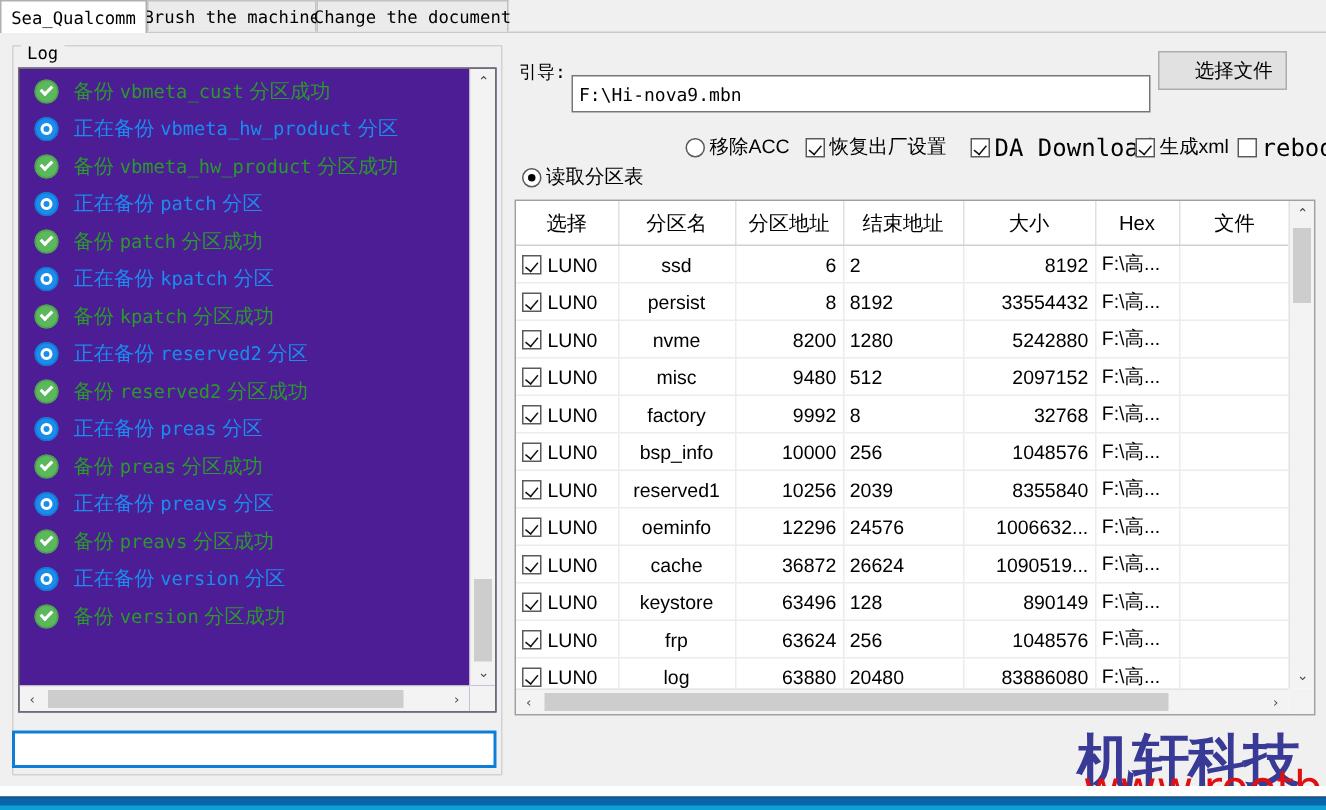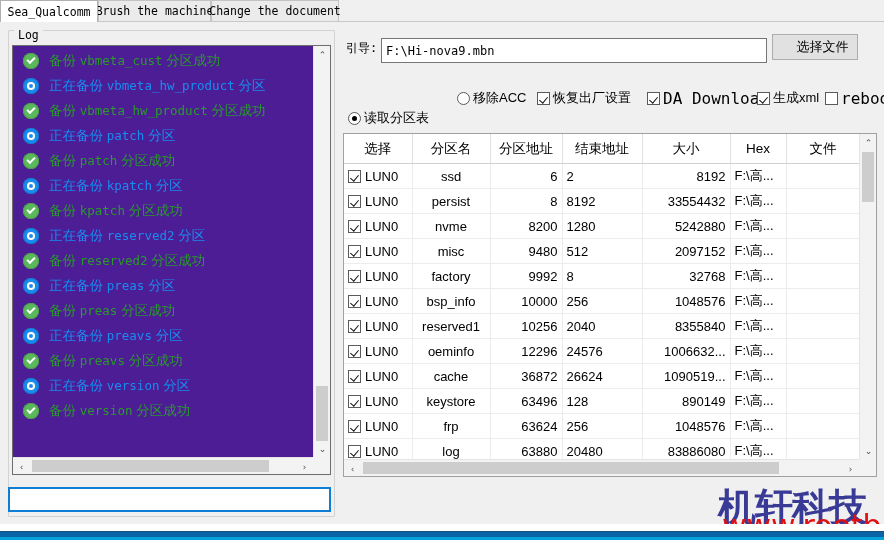--- a/index.html
+++ b/index.html
@@ -158,21 +158,21 @@
 
   .fileRow {
     position: absolute; left: 0; top: 8px; width: 536px; height: 28px;
   }
   .fileLabel {
     position: absolute; left: 4px; top: 6px;
     font-family: "DejaVu Sans Mono", monospace;
     font-size: 12px; color: #000;
   }
   .fileInput {
-    position: absolute; left: 39px; top: 4px; width: 386px; height: 25px;
+    position: absolute; left: 39px; top: 16px; width: 386px; height: 25px;
     border: 1px solid #767676;
     background: #ffffff;
     box-sizing: border-box;
     font-family: "DejaVu Sans Mono", monospace;
     font-size: 12px;
     color: #000;
     padding: 0 4px;
     line-height: 23px;
     outline: none;
   }
@@ -552,21 +552,21 @@
                 <td class="c-addr">10000</td>
                 <td class="c-end">256</td>
                 <td class="c-size">1048576</td>
                 <td class="c-hex">F:\高...</td>
                 <td class="c-file"></td>
               </tr>
               <tr>
                 <td class="c-sel"><span class="cellCheck on"></span><span>LUN0</span></td>
                 <td class="c-name">reserved1</td>
                 <td class="c-addr">10256</td>
-                <td class="c-end">2040</td>
+                <td class="c-end">2039</td>
                 <td class="c-size">8355840</td>
                 <td class="c-hex">F:\高...</td>
                 <td class="c-file"></td>
               </tr>
               <tr>
                 <td class="c-sel"><span class="cellCheck on"></span><span>LUN0</span></td>
                 <td class="c-name">oeminfo</td>
                 <td class="c-addr">12296</td>
                 <td class="c-end">24576</td>
                 <td class="c-size">1006632...</td>

